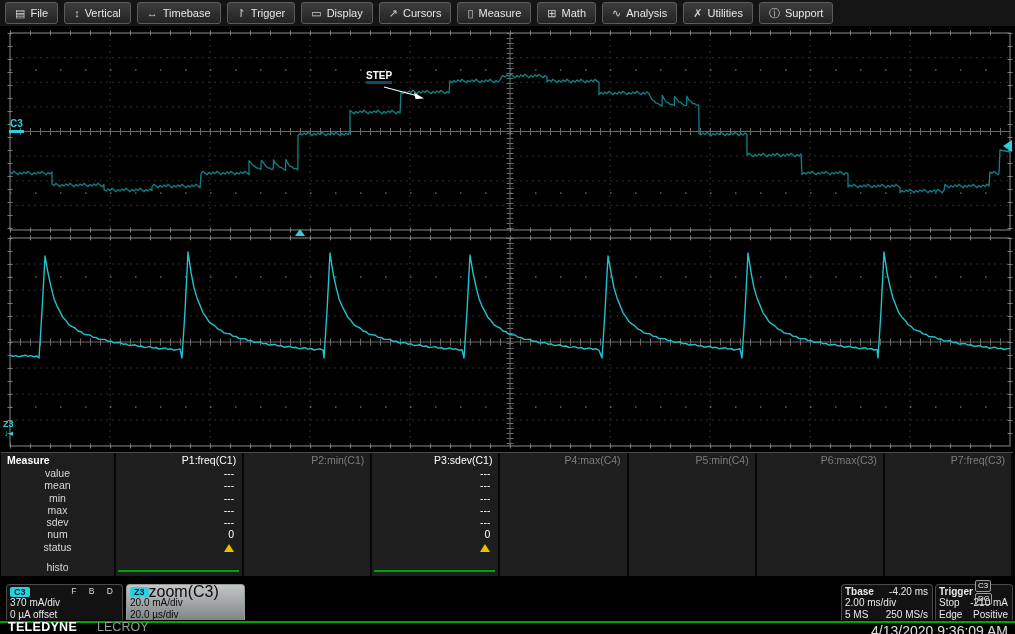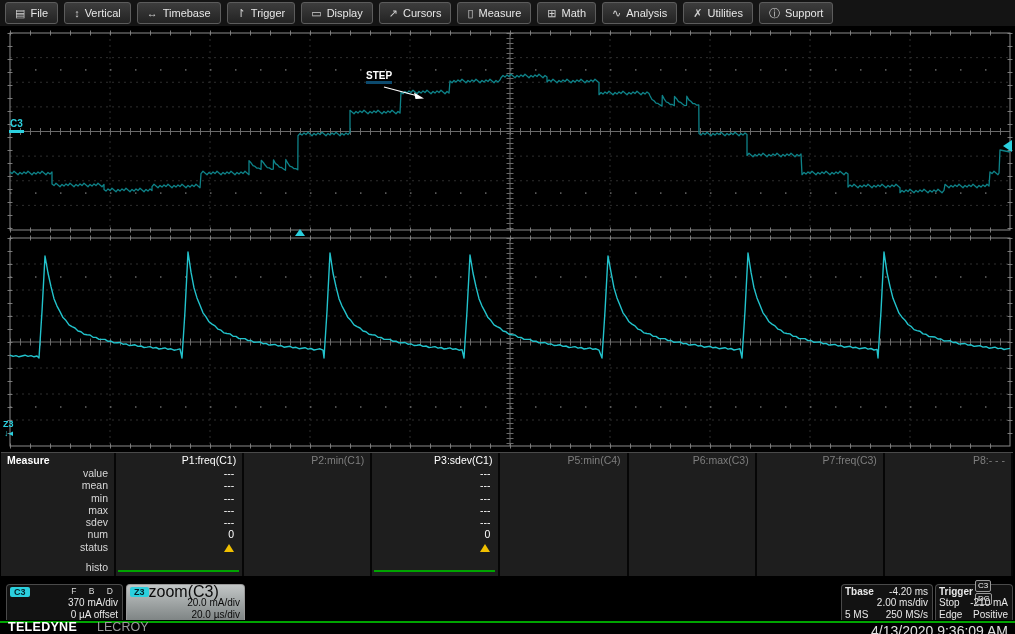--- a/index.html
+++ b/index.html
@@ -30,42 +30,42 @@
                  border-top:1px solid #4a4a4a;display:flex;z-index:4;box-sizing:border-box;}
   .mcol{display:flex;flex-direction:column;box-sizing:border-box;border-right:2px solid #060606;min-width:0;}
   .label-col{width:115px;flex:none;}
   .pcol{flex:1;}
   .mhead{height:14px;line-height:14px;font-size:10.5px;color:#fff;padding:0 6px;white-space:nowrap;overflow:hidden;}
   .label-col .mhead{font-weight:bold;}
   .phead{text-align:right;}
   .pcol.inactive .mhead{color:#7e7e7e;margin-left:8px;}
   .mcell{height:12.3px;line-height:12.3px;font-size:10.5px;color:#fff;text-align:right;
          padding:0 8px;white-space:nowrap;}
-  .label-col .mcell{text-align:right;color:#d8d8d8;padding:0 6px;}
+  .label-col .mcell{text-align:center;color:#d8d8d8;padding:0 6px;}
   .histo-cell{margin-top:auto;height:15px;position:relative;}
   .underline{position:absolute;left:2px;right:3px;bottom:4px;height:2px;}
   .warn-tri{display:inline-block;width:0;height:0;border-left:5px solid transparent;
             border-right:5px solid transparent;border-bottom:8px solid #f0c000;vertical-align:middle;}
 
   
   .desc{position:absolute;top:584px;height:36px;box-sizing:border-box;border:1px solid #4a4a4a;
         border-bottom:none;border-radius:4px 4px 0 0;background:#121212;color:#e8e8e8;
         font-size:10px;padding:1px 4px 0 3px;z-index:5;}
   #c3-box{left:6px;width:117px;}
   #z3-box{left:126px;width:119px;background:linear-gradient(#c2c6c6,#7f8585);color:#0a0a0a;border-color:#9a9a9a;}
   #z3-box .dline{color:#0a0a0a;}
   #tbase-box{left:841px;width:92px;}
   #trig-box{left:935px;width:78px;}
   .drow{display:flex;justify-content:space-between;align-items:center;height:11.4px;line-height:11.4px;}
   .drow .b{font-weight:bold;}
   .chip{color:#04222a;font-weight:bold;font-size:9px;padding:0 4px;border-radius:2px;
         height:10px;line-height:10px;display:inline-block;}
   .flags{letter-spacing:5px;font-size:8.5px;color:#dcdcdc;}
   .ztitle{flex:1;text-align:left;font-size:16px;}
-  .dline{text-align:right;height:11.4px;line-height:11.4px;white-space:nowrap;}
+  .dline{height:11.4px;line-height:11.4px;white-space:nowrap;}
   .tchip{border:1px solid #9a9a9a;font-size:8px;padding:0 2px;margin-left:2px;border-radius:2px;
          color:#f0f0f0;background:#181818;height:10px;line-height:9px;display:inline-block;}
 
   
   #green-line{position:absolute;left:0;top:621px;width:1015px;height:2px;z-index:6;}
   #bottom-bar{position:absolute;left:0;top:623px;width:1015px;height:11px;background:#000;z-index:6;}
   #brand{position:absolute;left:8px;top:620px;font-size:12.5px;color:#fff;z-index:7;}
   #brand .bold{font-weight:bold;letter-spacing:0.3px;margin-top:44px;}
   #brand .light{color:#9a9a9a;margin-left:20px;}
   #datetime{position:absolute;right:7px;top:623px;font-size:14px;color:#e0e0e0;z-index:7;}
@@ -235,20 +235,31 @@
         <div class="mcell">---</div>
         <div class="mcell">---</div>
         <div class="mcell">---</div>
         <div class="mcell">0</div>
         <div class="mcell"><span class="warn-tri" style="border-bottom-color: rgb(240, 192, 0);"></span></div>
         <div class="mcell histo-cell">
           <div class="underline" style="background: rgb(0, 164, 0);"></div>
         </div>
       </div>
       <div class="mcol pcol inactive">
+        <div class="mhead phead">P4:max(C4)</div>
+        <div class="mcell"></div>
+        <div class="mcell"></div>
+        <div class="mcell"></div>
+        <div class="mcell"></div>
+        <div class="mcell"></div>
+        <div class="mcell"></div>
+        <div class="mcell"></div>
+        <div class="mcell histo-cell"></div>
+      </div>
+      <div class="mcol pcol inactive">
         <div class="mhead phead">P5:min(C4)</div>
         <div class="mcell"></div>
         <div class="mcell"></div>
         <div class="mcell"></div>
         <div class="mcell"></div>
         <div class="mcell"></div>
         <div class="mcell"></div>
         <div class="mcell"></div>
         <div class="mcell histo-cell"></div>
       </div>
@@ -258,31 +269,20 @@
         <div class="mcell"></div>
         <div class="mcell"></div>
         <div class="mcell"></div>
         <div class="mcell"></div>
         <div class="mcell"></div>
         <div class="mcell"></div>
         <div class="mcell histo-cell"></div>
       </div>
       <div class="mcol pcol inactive">
         <div class="mhead phead">P7:freq(C3)</div>
-        <div class="mcell"></div>
-        <div class="mcell"></div>
-        <div class="mcell"></div>
-        <div class="mcell"></div>
-        <div class="mcell"></div>
-        <div class="mcell"></div>
-        <div class="mcell"></div>
-        <div class="mcell histo-cell"></div>
-      </div>
-      <div class="mcol pcol inactive">
-        <div class="mhead phead">P8:- - -</div>
         <div class="mcell"></div>
         <div class="mcell"></div>
         <div class="mcell"></div>
         <div class="mcell"></div>
         <div class="mcell"></div>
         <div class="mcell"></div>
         <div class="mcell"></div>
         <div class="mcell histo-cell"></div>
       </div>
     </div>

